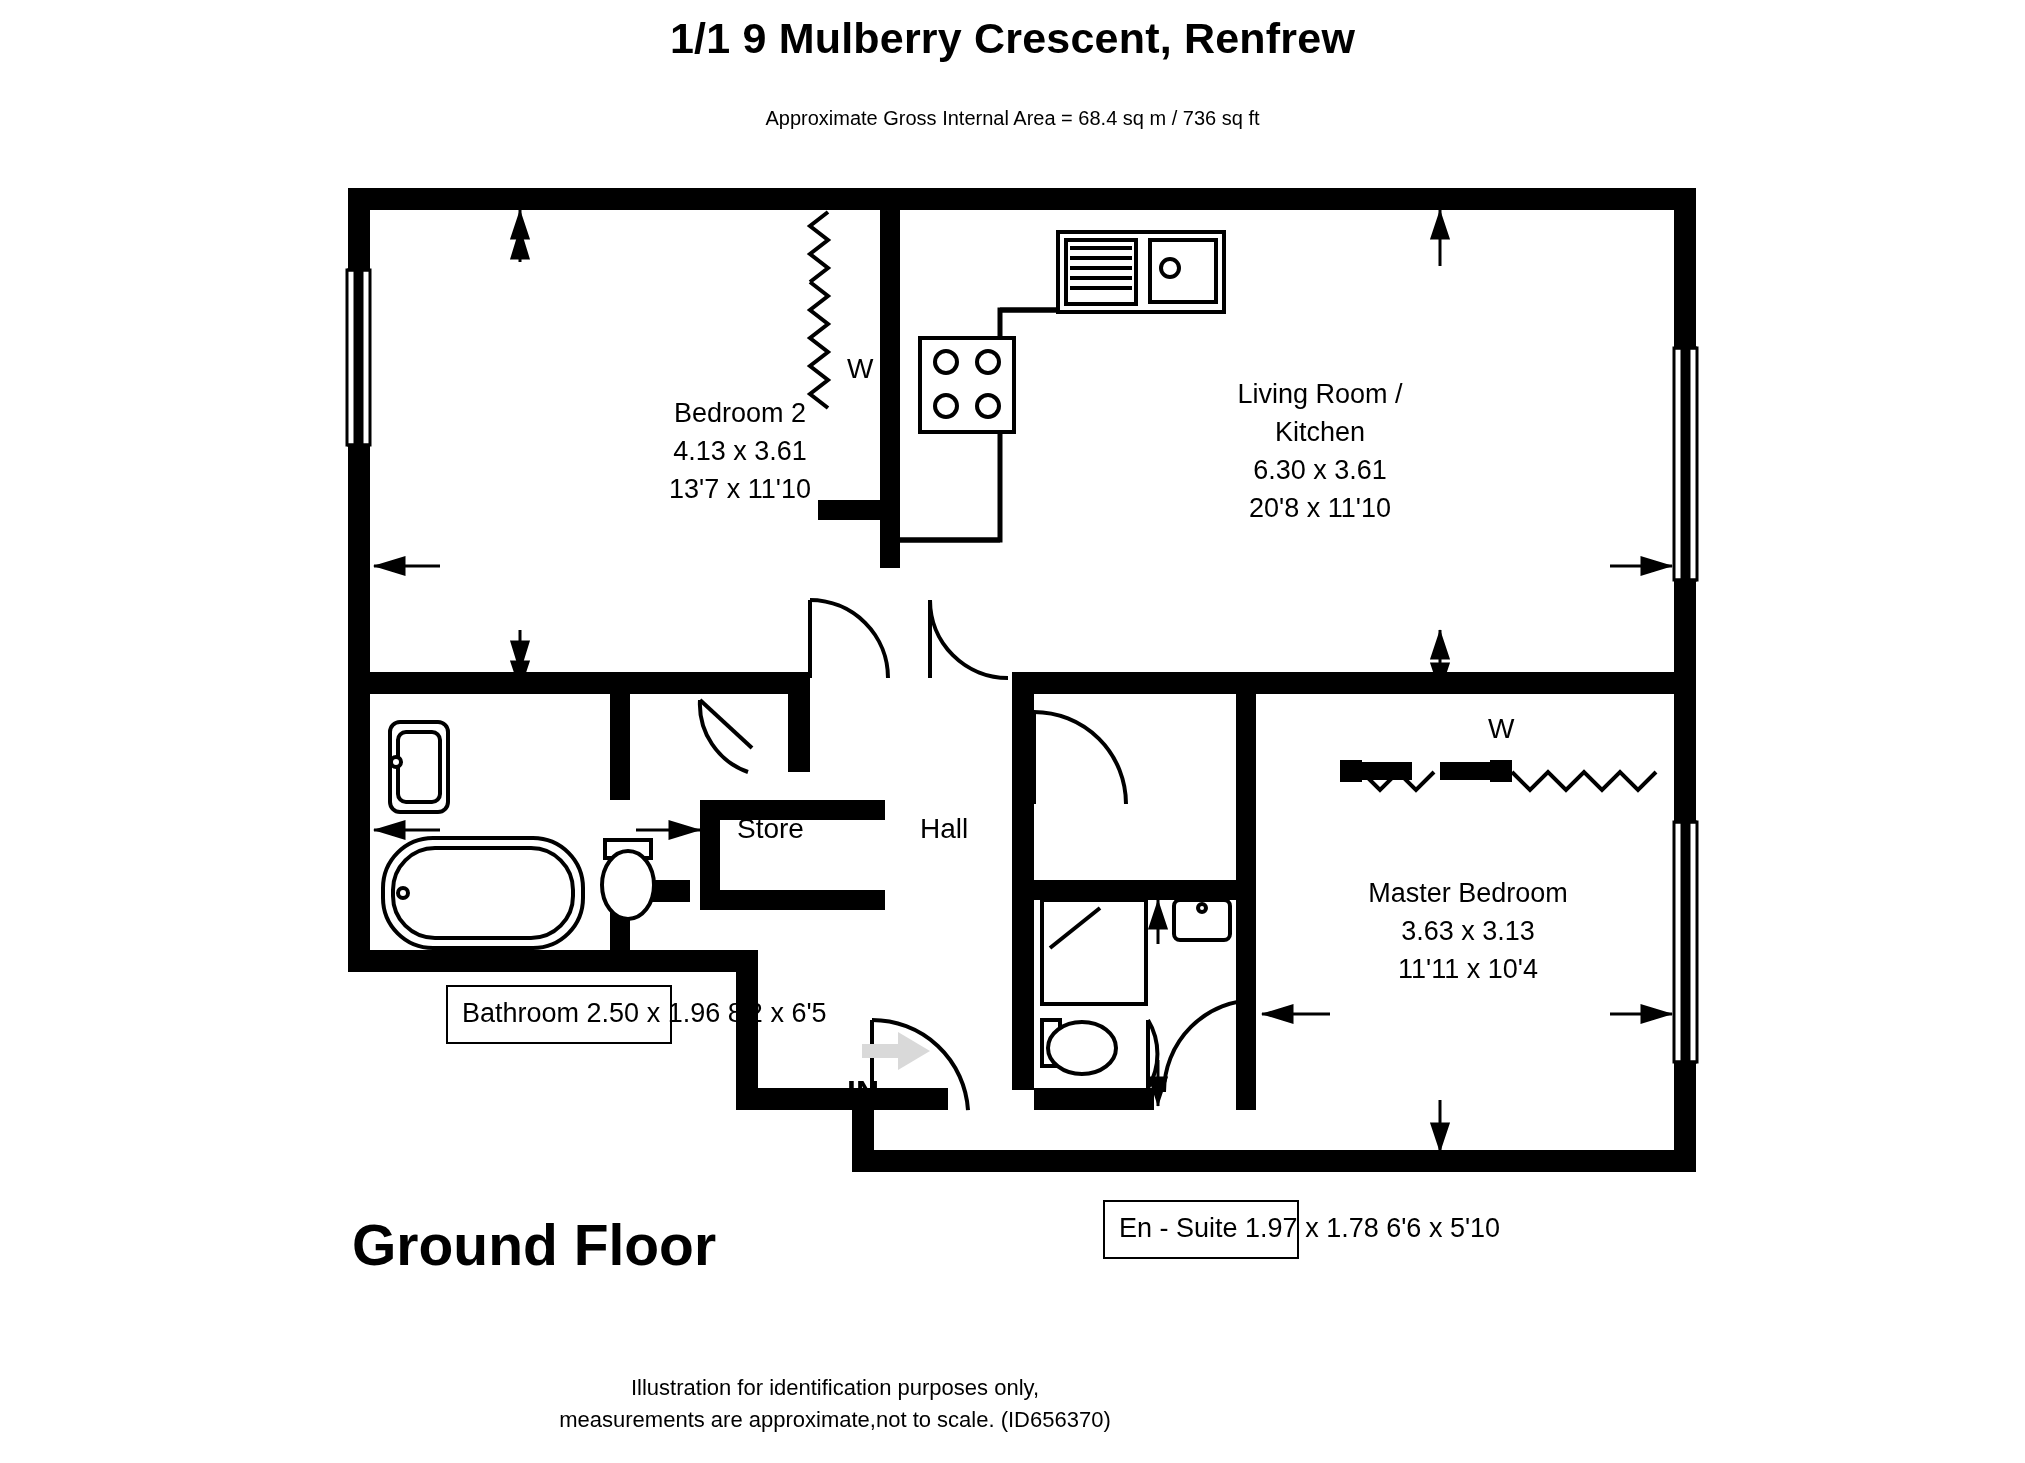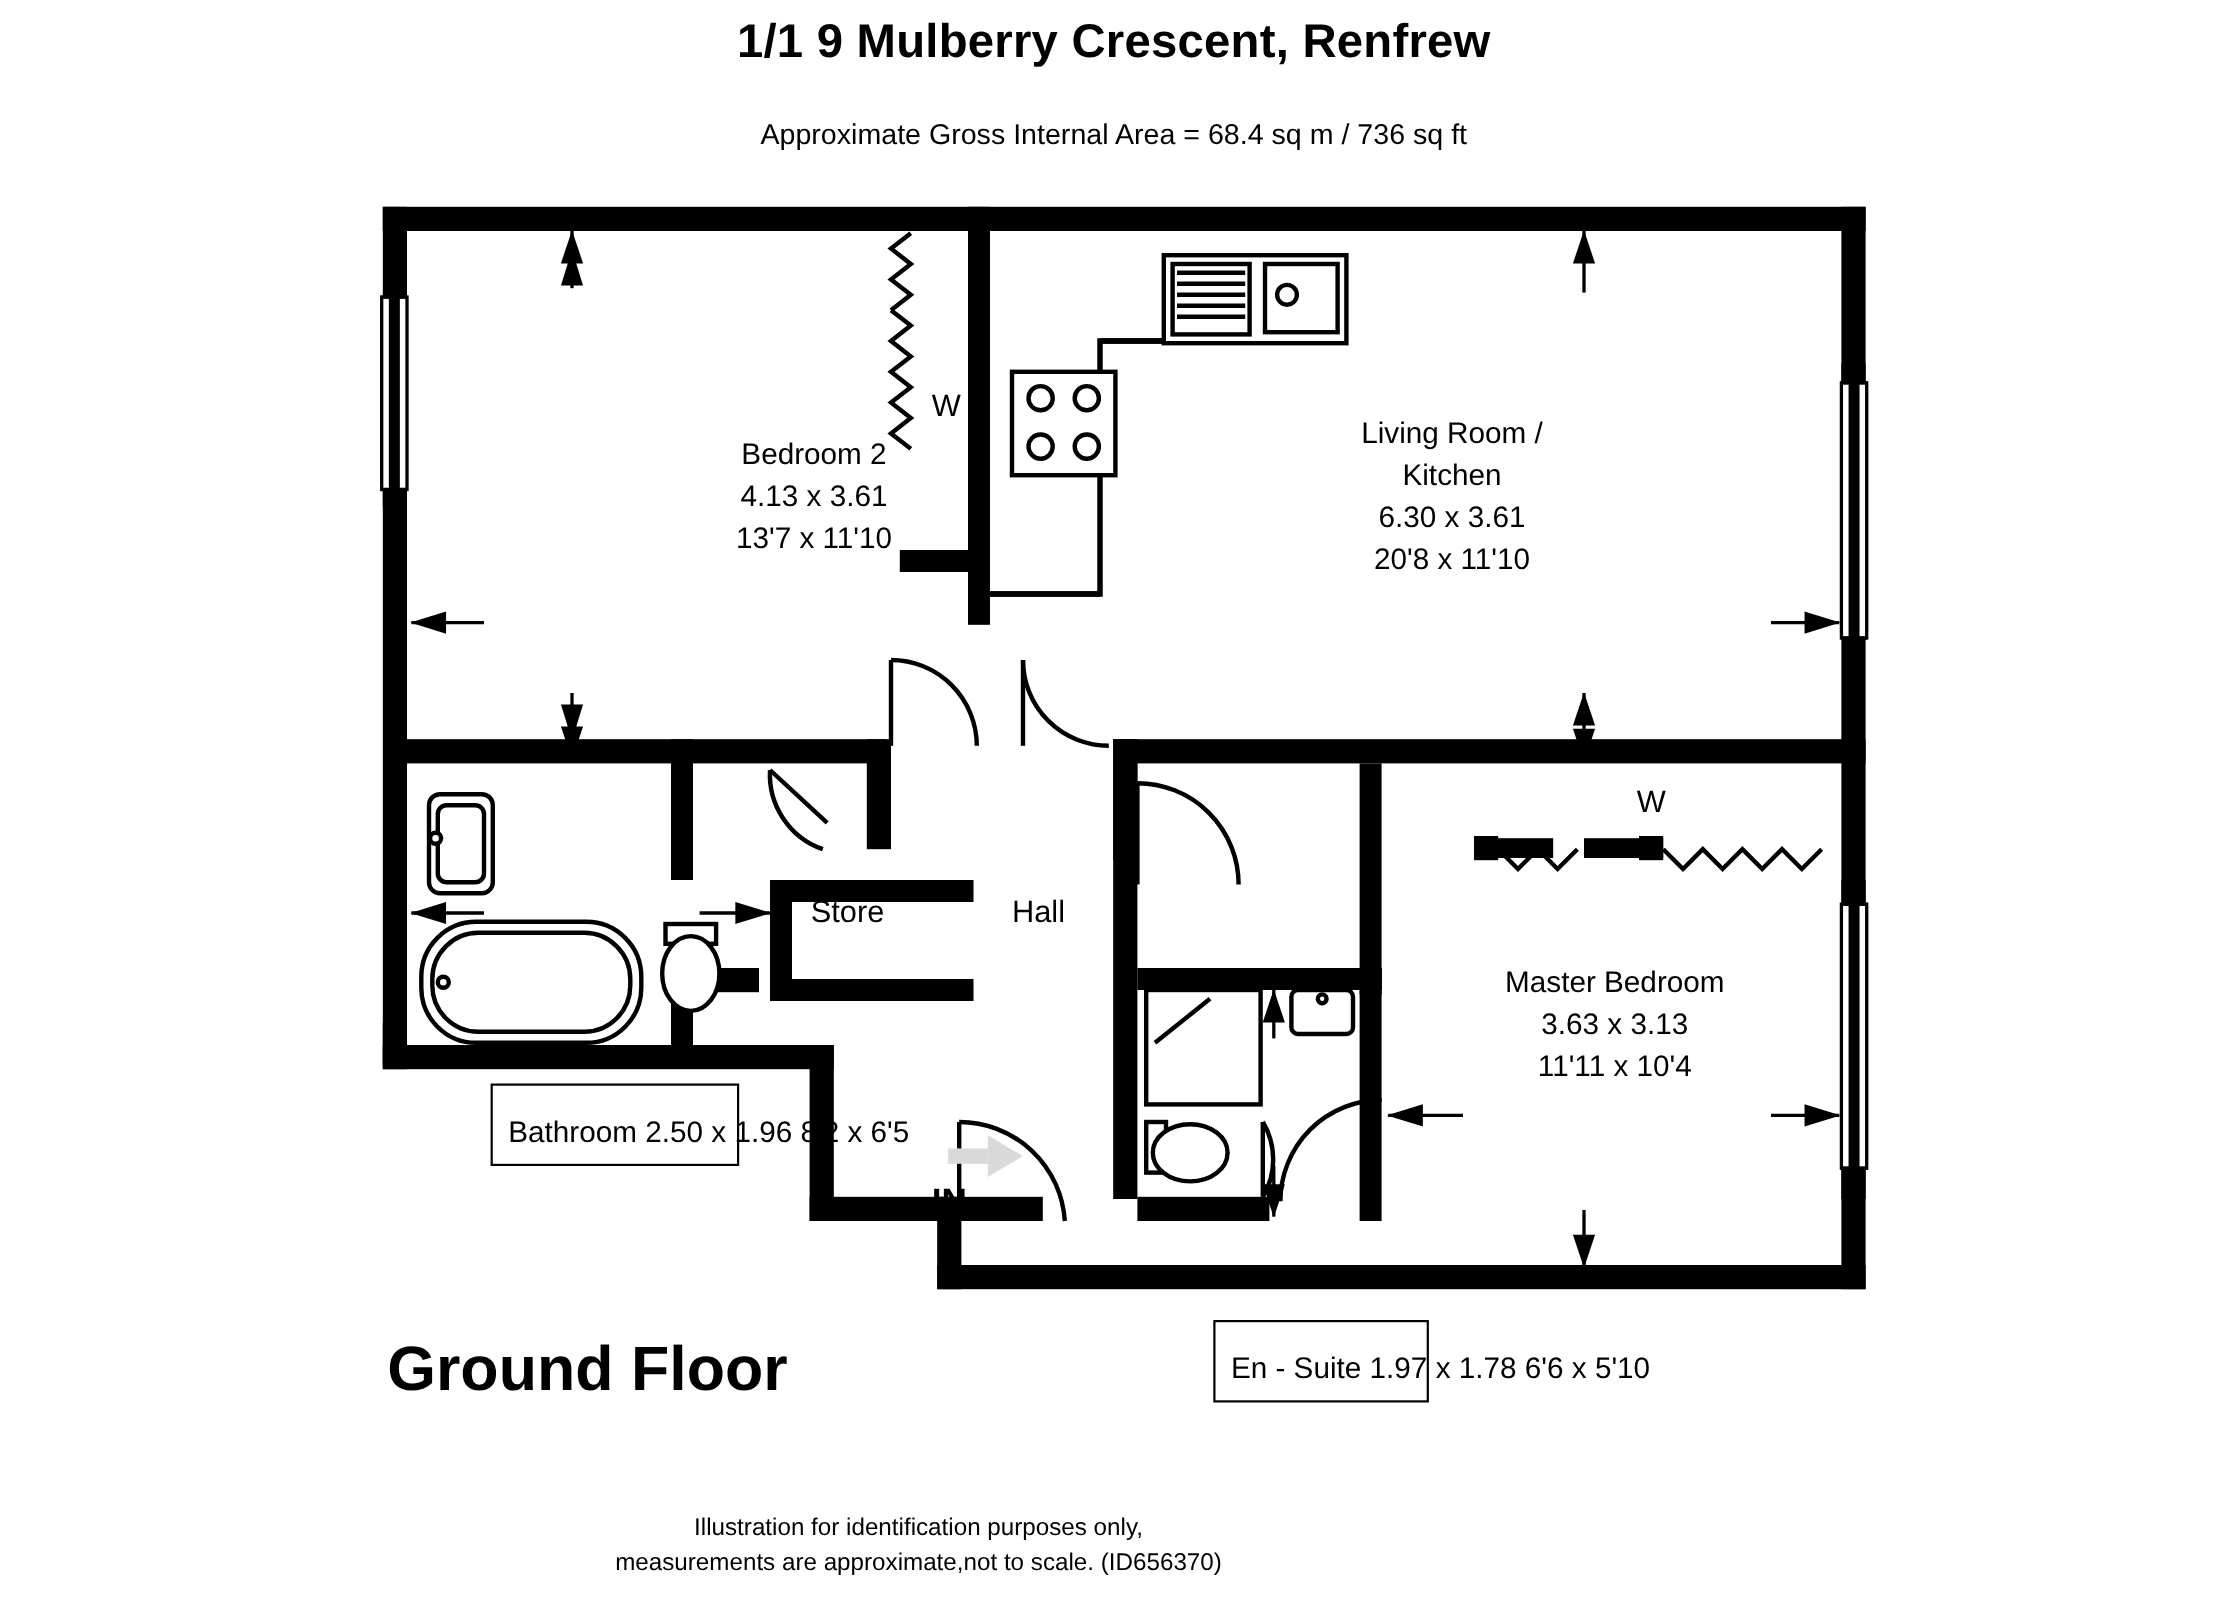--- a/index.html
+++ b/index.html
@@ -29,21 +29,21 @@
     font-size: 43px;
     font-weight: bold;
     letter-spacing: 0.2px;
   }
   #subtitle {
     position: absolute;
     top: 107px;
     left: 0;
     width: 2025px;
     text-align: center;
-    font-size: 26px;
+    font-size: 20px;
   }
   
   #footer {
     position: absolute;
     top: 1372px;
     left: 0;
     width: 1670px;
     text-align: center;
     font-size: 22px;
     line-height: 32px;
@@ -75,21 +75,21 @@
   .room-label .d1 { display: block; }
   .room-label .d2 { display: block; }
 
   .boxed {
     position: absolute;
     border: 2px solid #000;
     background: #fff;
     text-align: center;
     font-size: 27px;
     line-height: 38px;
-    padding: 23px 14px 10px 14px;
+    padding: 7px 14px 10px 14px;
     box-sizing: border-box;
     white-space: nowrap;
   }
   .small-label {
     position: absolute;
     font-size: 28px;
     white-space: nowrap;
   }
   .wardrobe-label {
     position: absolute;

